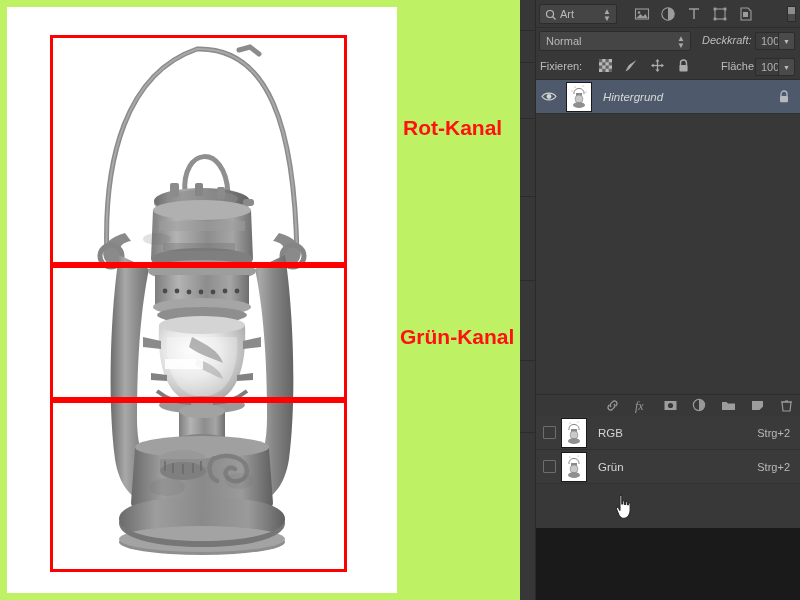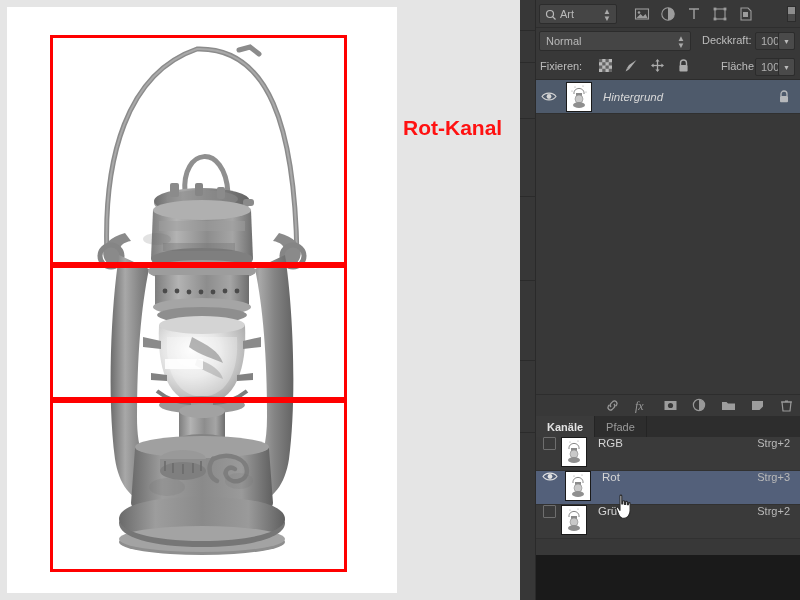--- a/index.html
+++ b/index.html
@@ -7,21 +7,21 @@
     width: 800px; height: 600px;
     background: #1e1e1e;
     font-family: "Liberation Sans", sans-serif;
     overflow: hidden;
   }
   #root { position: relative; width: 800px; height: 600px; background: #1a1a1a; }
 
   
   .canvas-area {
     position: absolute; left: 0; top: 0; width: 520px; height: 600px;
-    background: #e5e5e5;
+    background: #bef264;
   }
   .doc-sheet {
     position: absolute; left: 7px; top: 7px; width: 390px; height: 586px;
     background: #ffffff;
     overflow: hidden;
   }
   .photo-wrap {
     position: absolute; left: 0; top: 0; width: 390px; height: 586px;
   }
   .photo-wrap svg { display: block; }
@@ -85,21 +85,21 @@
     position: absolute; right: 4px; top: 6px; width: 9px; height: 16px;
     background: linear-gradient(180deg,#8d8d8d 0 50%, #4a4a4a 50% 100%);
     border: 1px solid #2c2c2c;
   }
 
   
   .lp-blendrow { position: relative; height: 26px; background: #383838; }
   .blend-select { left: 3px; top: 3px; width: 152px; height: 20px; padding-left: 6px; }
   .opacity-lbl {
     position: absolute; left: 166px; top: 6px;
-    color: #bdbdbd; font-size: 11px;
+    color: #bdbdbd; font-size: 11px; font-style: italic;
   }
   .num-box {
     position: absolute; top: 4px; width: 40px; height: 18px;
     background: #3c3c3c; border: 1px solid #2c2c2c; border-radius: 2px;
     color: #b0b0b0; font-size: 11px;
     display: flex; align-items: center; justify-content: center;
   }
   .num-arrow {
     position: absolute; top: 4px; width: 17px; height: 18px;
     background: #4a4a4a; border: 1px solid #2c2c2c; border-radius: 2px;
@@ -145,21 +145,21 @@
   }
   .ch-tab {
     padding: 0 11px; display: flex; align-items: center;
     font-size: 11px; color: #9a9a9a; background: #2d2d2d;
     border-right: 1px solid #242424;
   }
   .ch-tab.active { background: #3b3b3b; color: #e2e2e2; font-weight: bold; }
 
   .ch-list { background: #3a3a3a; }
   .ch-row {
-    position: relative; height: 34px; display: flex; align-items: flex-start;
+    position: relative; height: 34px; display: flex; align-items: center;
     border-bottom: 1px solid #313131;
   }
   .ch-row.selected { background: #53607a; }
   .ch-check {
     width: 13px; height: 13px; margin-left: 7px;
     border: 1px solid #6e6e6e; background: #3a3a3a; border-radius: 1px;
   }
   .ch-eye { width: 20px; margin-left: 4px; display: flex; justify-content: center; }
   .ch-thumb {
     width: 26px; height: 30px; background: #fff; border: 1px solid #1a1a1a; margin-left: 5px;
@@ -310,20 +310,21 @@
           <ellipse cx="150" cy="232" rx="14" ry="6" fill="#6c6c6c" opacity=".2"></ellipse>
         </svg>
       </div>
 
       <div class="ann-rect" style="left:43px; top:28px; width:297px; height:230px;"></div>
       <div class="ann-rect" style="left:43px; top:258px; width:297px; height:135px;"></div>
       <div class="ann-rect" style="left:43px; top:393px; width:297px; height:172px;"></div>
     </div>
 
     <div class="ann-label" style="left:403px; top:116px;">Rot-Kanal</div>
+    <div class="ann-label" style="left:400px; top:325px;">Grün-Kanal</div>
   </div>
 
   <div class="dock-strip">
     <div class="div" style="top:30px"></div>
     <div class="div" style="top:62px"></div>
     <div class="div" style="top:118px"></div>
     <div class="div" style="top:196px"></div>
     <div class="div" style="top:280px"></div>
     <div class="div" style="top:360px"></div>
     <div class="div" style="top:432px"></div>
@@ -507,69 +508,40 @@
         <span class="btico">
           <svg width="15" height="15" viewBox="0 0 15 15">
             <path d="M3 4 H12 L11 13 H4 Z" fill="none" stroke="#bdbdbd" stroke-width="1.2"></path>
             <path d="M2 4 H13 M6 3 H9" stroke="#bdbdbd" stroke-width="1.2"></path>
           </svg>
         </span>
       </div>
     </div>
 
     <div>
-      <div class="ch-tabs">
-        <div class="ch-tab active">
-          <span>Kanäle</span>
-        </div>
-        <div class="ch-tab">
-          <span>Pfade</span>
-        </div>
-      </div>
 
       <div class="ch-list">
 
         <div class="ch-row">
           <div class="ch-check"></div>
           <div class="ch-thumb">
             <svg width="24" height="28" viewBox="0 0 24 28">
               <rect width="24" height="28" fill="#fff"></rect>
               <path d="M7 11 C6.6 7.5 9 5.6 12 5.4 C15 5.6 17.4 7.5 17 11" fill="none" stroke="#777" stroke-width="0.9"></path>
               <rect x="9" y="10" width="6" height="4" fill="#8a8a8a"></rect>
               <ellipse cx="12" cy="16" rx="4" ry="4" fill="#c9c9c9" stroke="#8a8a8a" stroke-width="0.6"></ellipse>
               <ellipse cx="12" cy="22" rx="6" ry="3" fill="#8f8f8f"></ellipse>
               <circle cx="8" cy="4" r="0.6" fill="#999"></circle>
                 <circle cx="16" cy="3" r="0.6" fill="#999"></circle>
             </svg>
           </div>
           <span class="ch-name">RGB</span>
           <span class="ch-short">Strg+2</span>
         </div>
 
-        <div class="ch-row selected">
-          <div class="ch-eye">
-            <svg width="16" height="11" viewBox="0 0 16 11">
-              <path d="M1 5.5 C4 1 12 1 15 5.5 C12 10 4 10 1 5.5 Z" fill="none" stroke="#e3e3e3" stroke-width="1.1"></path>
-              <circle cx="8" cy="5.5" r="2.4" fill="#e3e3e3"></circle>
-            </svg>
-          </div>
-          <div class="ch-thumb">
-            <svg width="24" height="28" viewBox="0 0 24 28">
-              <rect width="24" height="28" fill="#fff"></rect>
-              <path d="M7 11 C6.6 7.5 9 5.6 12 5.4 C15 5.6 17.4 7.5 17 11" fill="none" stroke="#777" stroke-width="0.9"></path>
-              <rect x="9" y="10" width="6" height="4" fill="#8a8a8a"></rect>
-              <ellipse cx="12" cy="16" rx="4" ry="4" fill="#c9c9c9" stroke="#8a8a8a" stroke-width="0.6"></ellipse>
-              <ellipse cx="12" cy="22" rx="6" ry="3" fill="#8f8f8f"></ellipse>
-              <circle cx="8" cy="4" r="0.6" fill="#999"></circle>
-                <circle cx="16" cy="3" r="0.6" fill="#999"></circle>
-            </svg>
-          </div>
-          <span class="ch-name">Rot</span>
-          <span class="ch-short">Strg+3</span>
-        </div>
 
         <div class="ch-row">
           <div class="ch-check"></div>
           <div class="ch-thumb">
             <svg width="24" height="28" viewBox="0 0 24 28">
               <rect width="24" height="28" fill="#fff"></rect>
               <path d="M7 11 C6.6 7.5 9 5.6 12 5.4 C15 5.6 17.4 7.5 17 11" fill="none" stroke="#777" stroke-width="0.9"></path>
               <rect x="9" y="10" width="6" height="4" fill="#8a8a8a"></rect>
               <ellipse cx="12" cy="16" rx="4" ry="4" fill="#c9c9c9" stroke="#8a8a8a" stroke-width="0.6"></ellipse>
               <ellipse cx="12" cy="22" rx="6" ry="3" fill="#8f8f8f"></ellipse>

